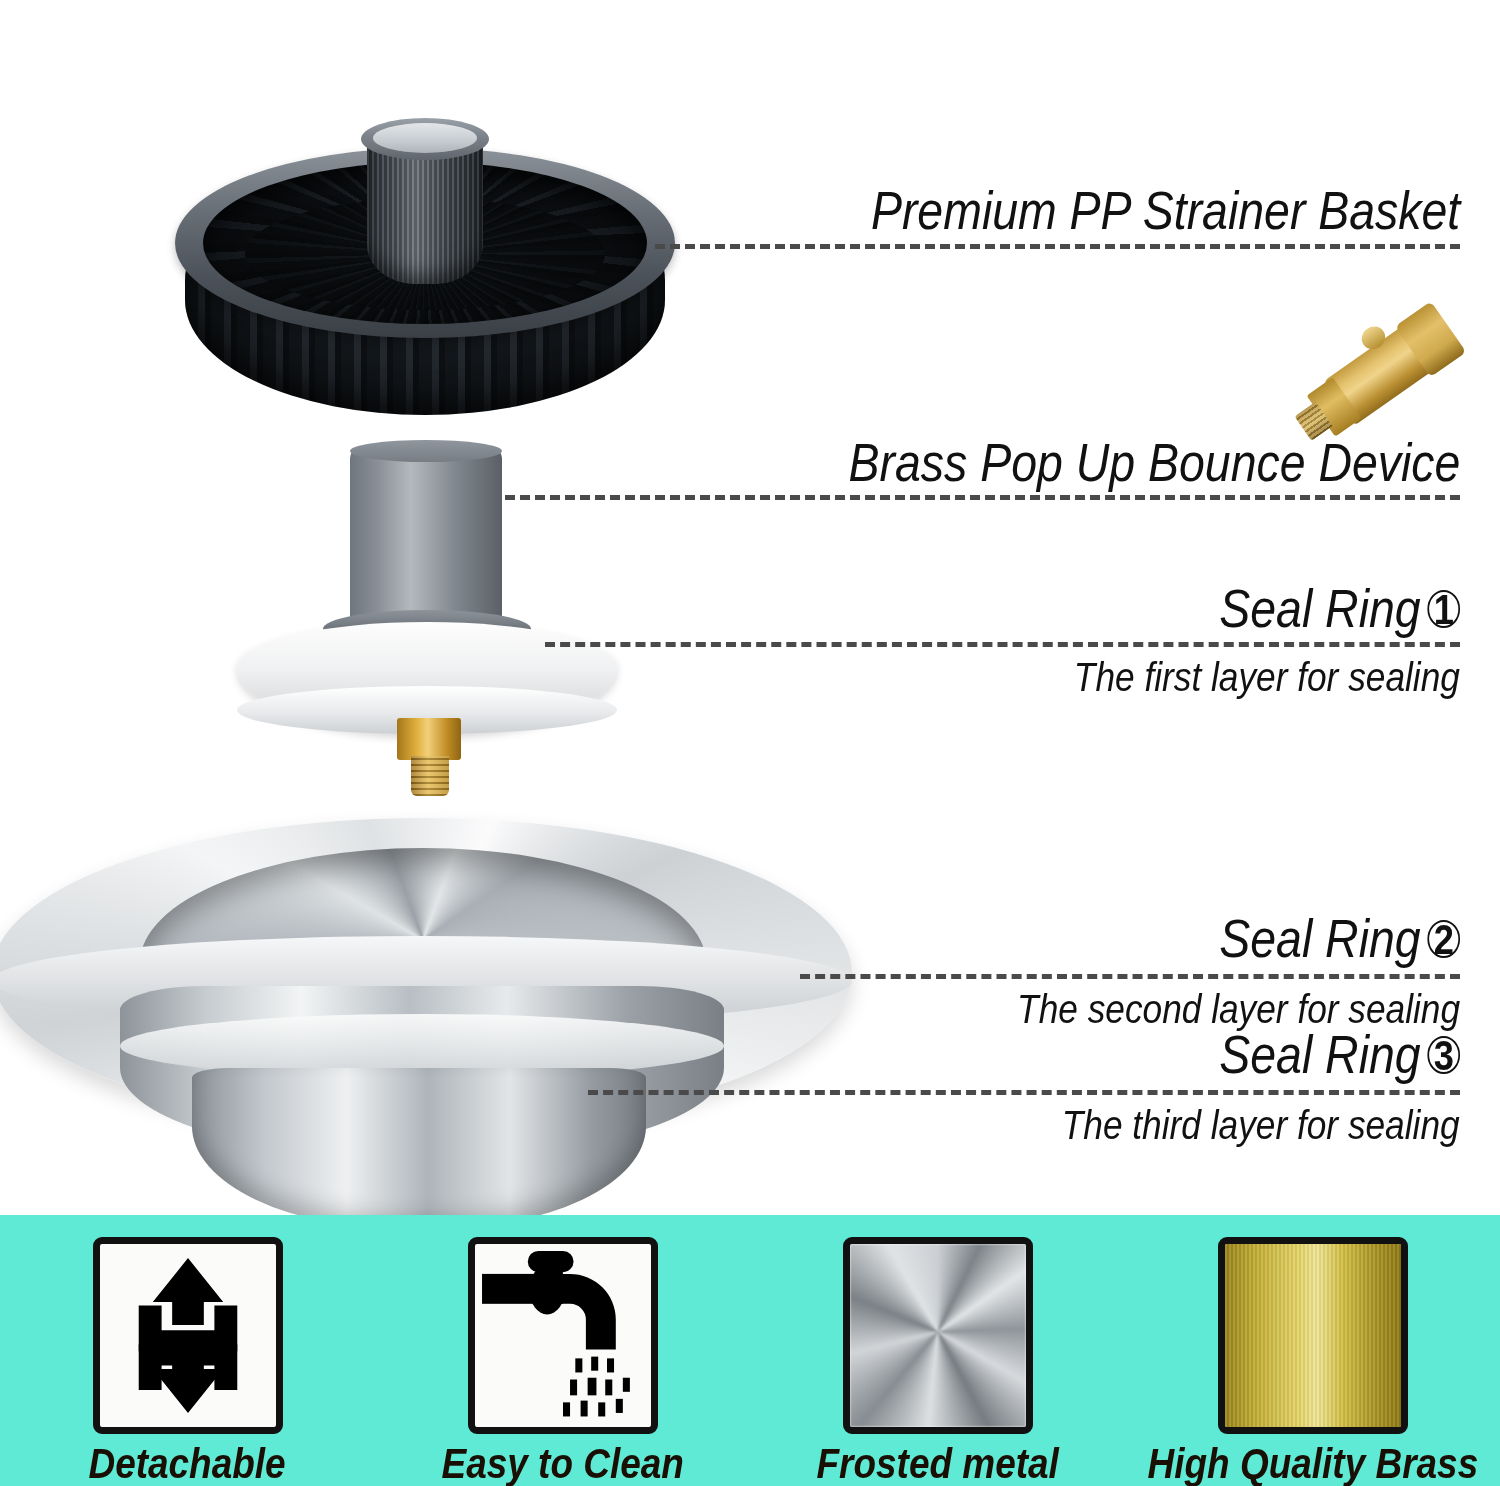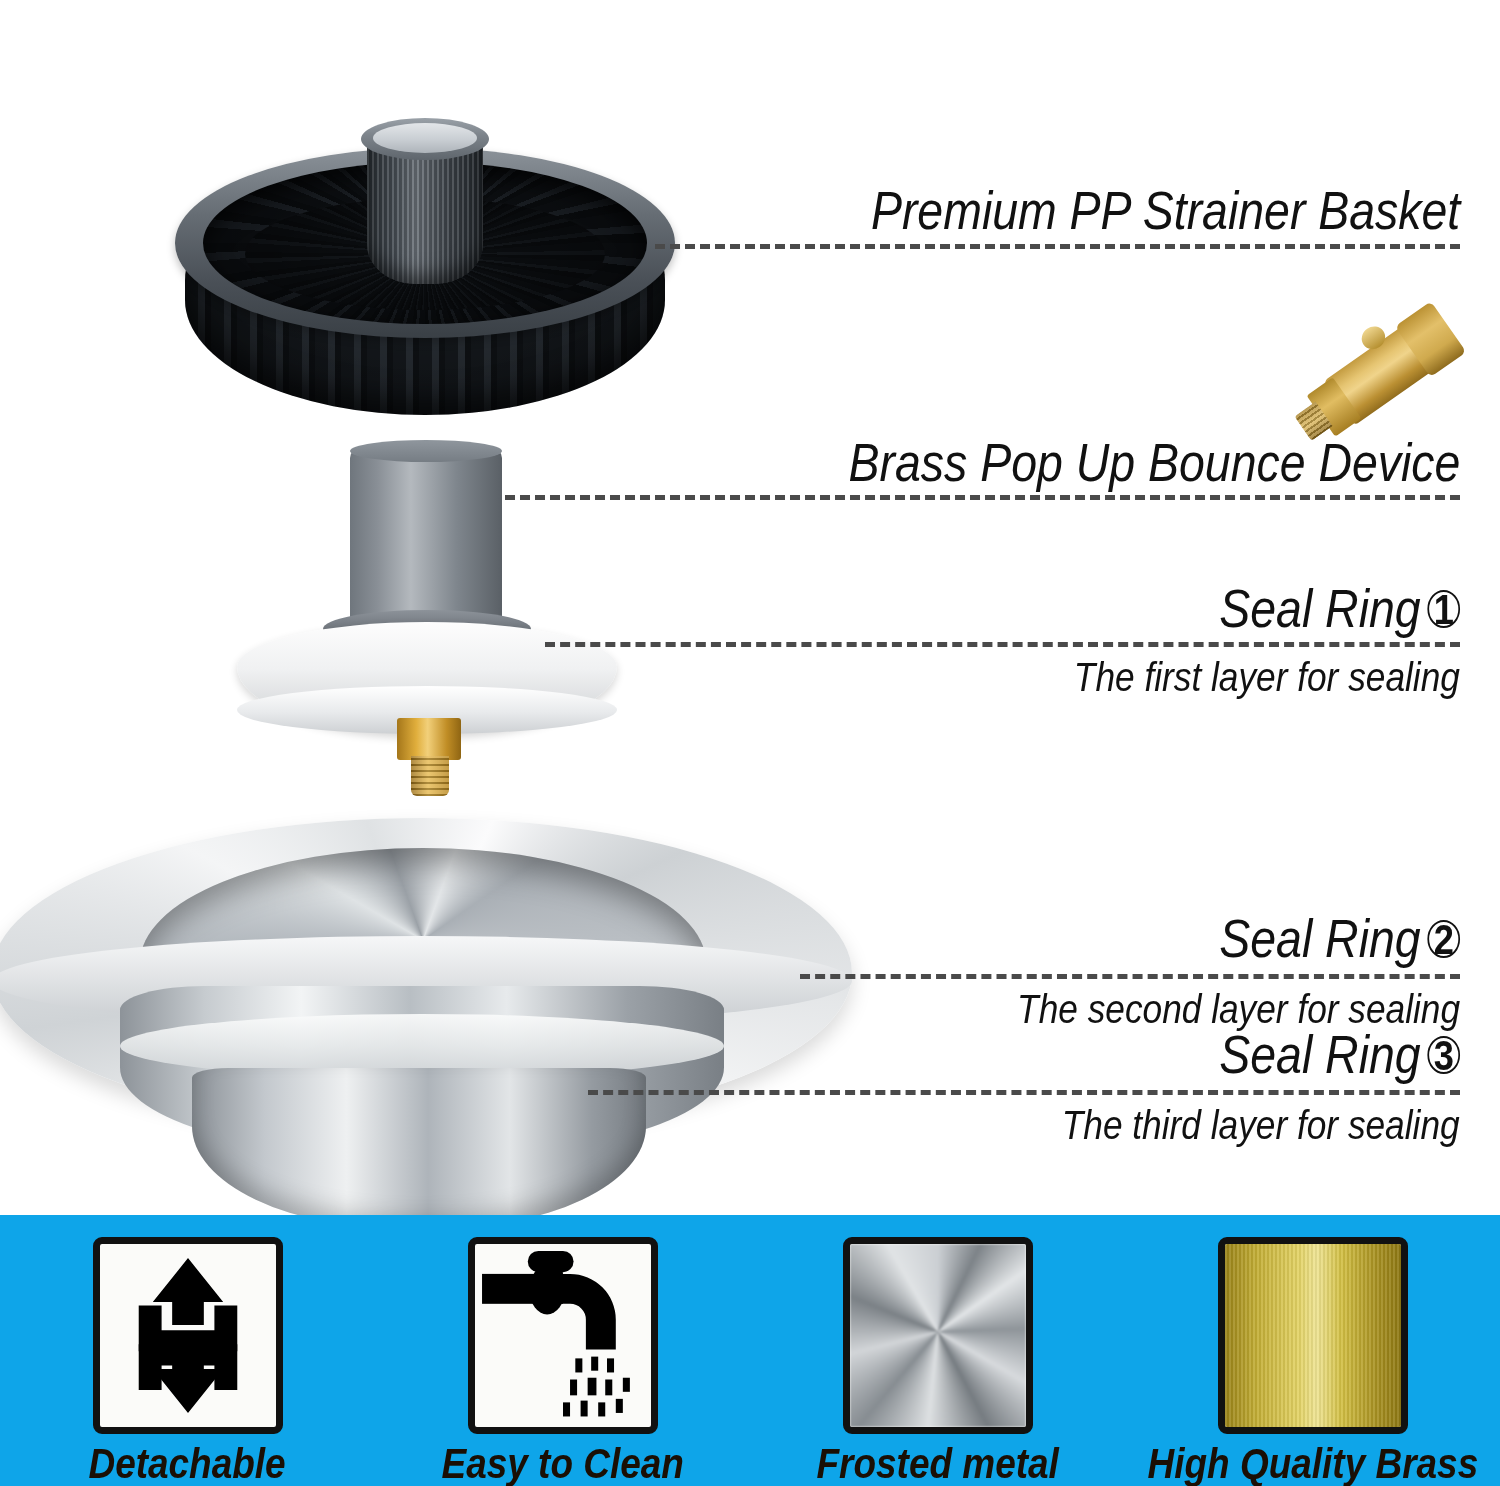--- a/index.html
+++ b/index.html
@@ -380,21 +380,21 @@
   </div>
   <div class="lab-sub" style="right:40px; top:986px; font-size:41px; line-height:46px;">The second layer for sealing</div>
 
   <div class="lab-main" style="right:40px; top:1024px; font-size:54px; line-height:60px;">
     <span>Seal Ring</span><span class="circnum">3</span>
   </div>
   <div class="lab-sub" style="right:40px; top:1102px; font-size:41px; line-height:46px;">The third layer for sealing</div>
 
 </div>
 
-<div id="feature-bar" style="background: #0ea5e9;">
+<div id="feature-bar" style="background: #5eead4;">
 
   <div class="feature">
     <div class="tile">
       <svg viewBox="0 0 100 100" width="176" height="183">
         <polygon points="50,6 70,31 59,31 59,44 41,44 41,31 30,31" fill="#000"></polygon>
         <path d="M22,33 h13 v14 h30 v-14 h13 v26 h-56 z" fill="#000"></path>
         <path d="M22,63 h56 v26 h-13 v-14 h-30 v14 h-13 z" fill="#000" transform="translate(0,-8)"></path>
         <polygon points="50,94 70,69 59,69 59,56 41,56 41,69 30,69" fill="#000"></polygon>
       </svg>
     </div>

